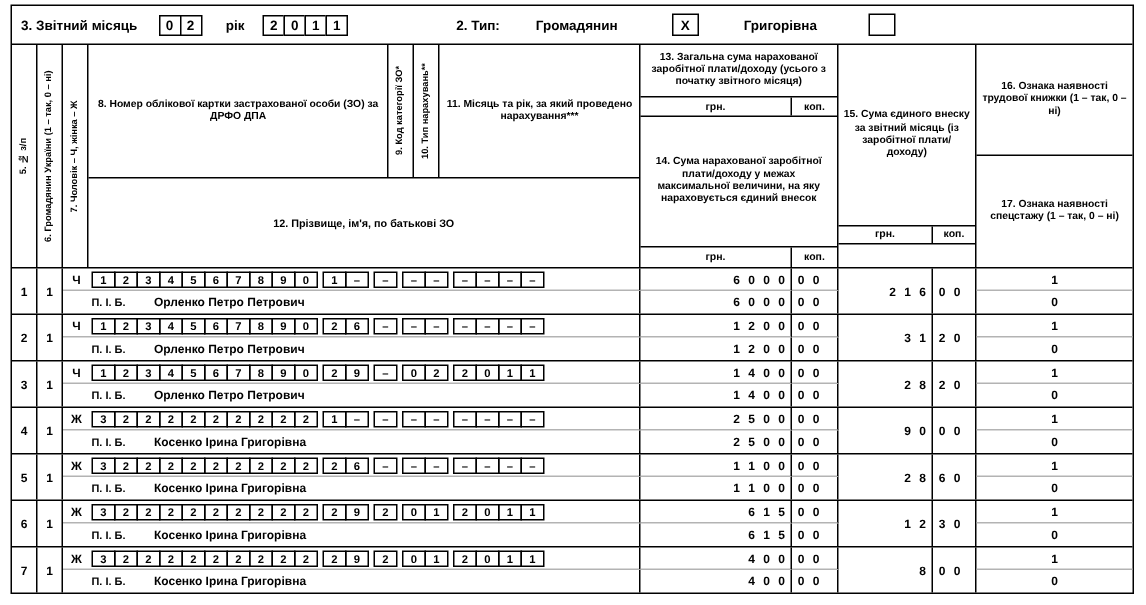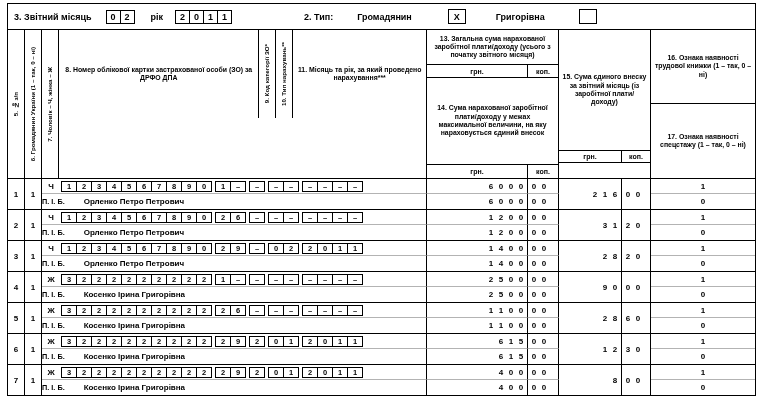--- a/index.html
+++ b/index.html
@@ -60,21 +60,21 @@
            display:flex; align-items:center; justify-content:center; font-size:8px; }
   .strip { display:flex; align-items:center; border-right:1px solid #000; }
   .strip.a { grid-column:3; grid-row:1; border-bottom:1px solid #b3b3b3; }
   .strip.b { grid-column:3; grid-row:2; }
   .gender { width:14px; margin-left:2px; text-align:center; font-size:8px; }
   .grp { display:flex; margin-left:3px; }
   .grp:first-of-type { margin-left:1px; }
   .bx { width:16px; height:11px; border:1px solid #000; display:flex; align-items:center;
         justify-content:center; font-size:7.5px; font-weight:bold; }
   .bx + .bx { margin-left:-1px; }
-  .pib { margin-left:0; font-size:7.3px; }
+  .pib { margin-left:19px; font-size:7.3px; }
   .pname { margin-left:19px; font-size:8px; }
   .sum { display:flex; align-items:center; font-size:8px; }
   .sum .d { width:10px; text-align:center; font-size:8px; }
   .sg { justify-content:flex-end; padding-right:1px; border-right:1px solid #000; }
   .sk { justify-content:flex-start; padding-left:1px; border-right:1px solid #000; }
   .s13g { grid-column:4; grid-row:1; border-bottom:1px solid #b3b3b3; }
   .s13k { grid-column:5; grid-row:1; border-bottom:1px solid #b3b3b3; }
   .s14g { grid-column:4; grid-row:2; }
   .s14k { grid-column:5; grid-row:2; }
   .s15g { grid-column:6; grid-row:1 / span 2; }
@@ -122,20 +122,21 @@
       <div class="mid-top">
         <div class="h8 htxt">8. Номер облікової картки застрахованої особи (ЗО) за ДРФО ДПА</div>
         <div class="h9">
             <span class="vt">9. Код категорії ЗО*</span>
           </div>
         <div class="h10">
             <span class="vt">10. Тип нарахувань**</span>
           </div>
         <div class="h11 htxt">11. Місяць та рік, за який проведено нарахування***</div>
       </div>
+      <div class="h12">12. Прізвище, ім'я, по батькові ЗО</div>
     </div>
     <div class="b1314">
       <div class="t13 htxt">13. Загальна сума нарахованої заробітної плати/доходу (усього з початку звітного місяця)</div>
       <div class="band band13">
         <span class="bg">грн.</span>
         <span class="bk">коп.</span>
       </div>
       <div class="t14 htxt">14. Сума нарахованої заробітної плати/доходу у межах максимальної величини, на яку нараховується єдиний внесок</div>
       <div class="band">
         <span class="bg">грн.</span>

